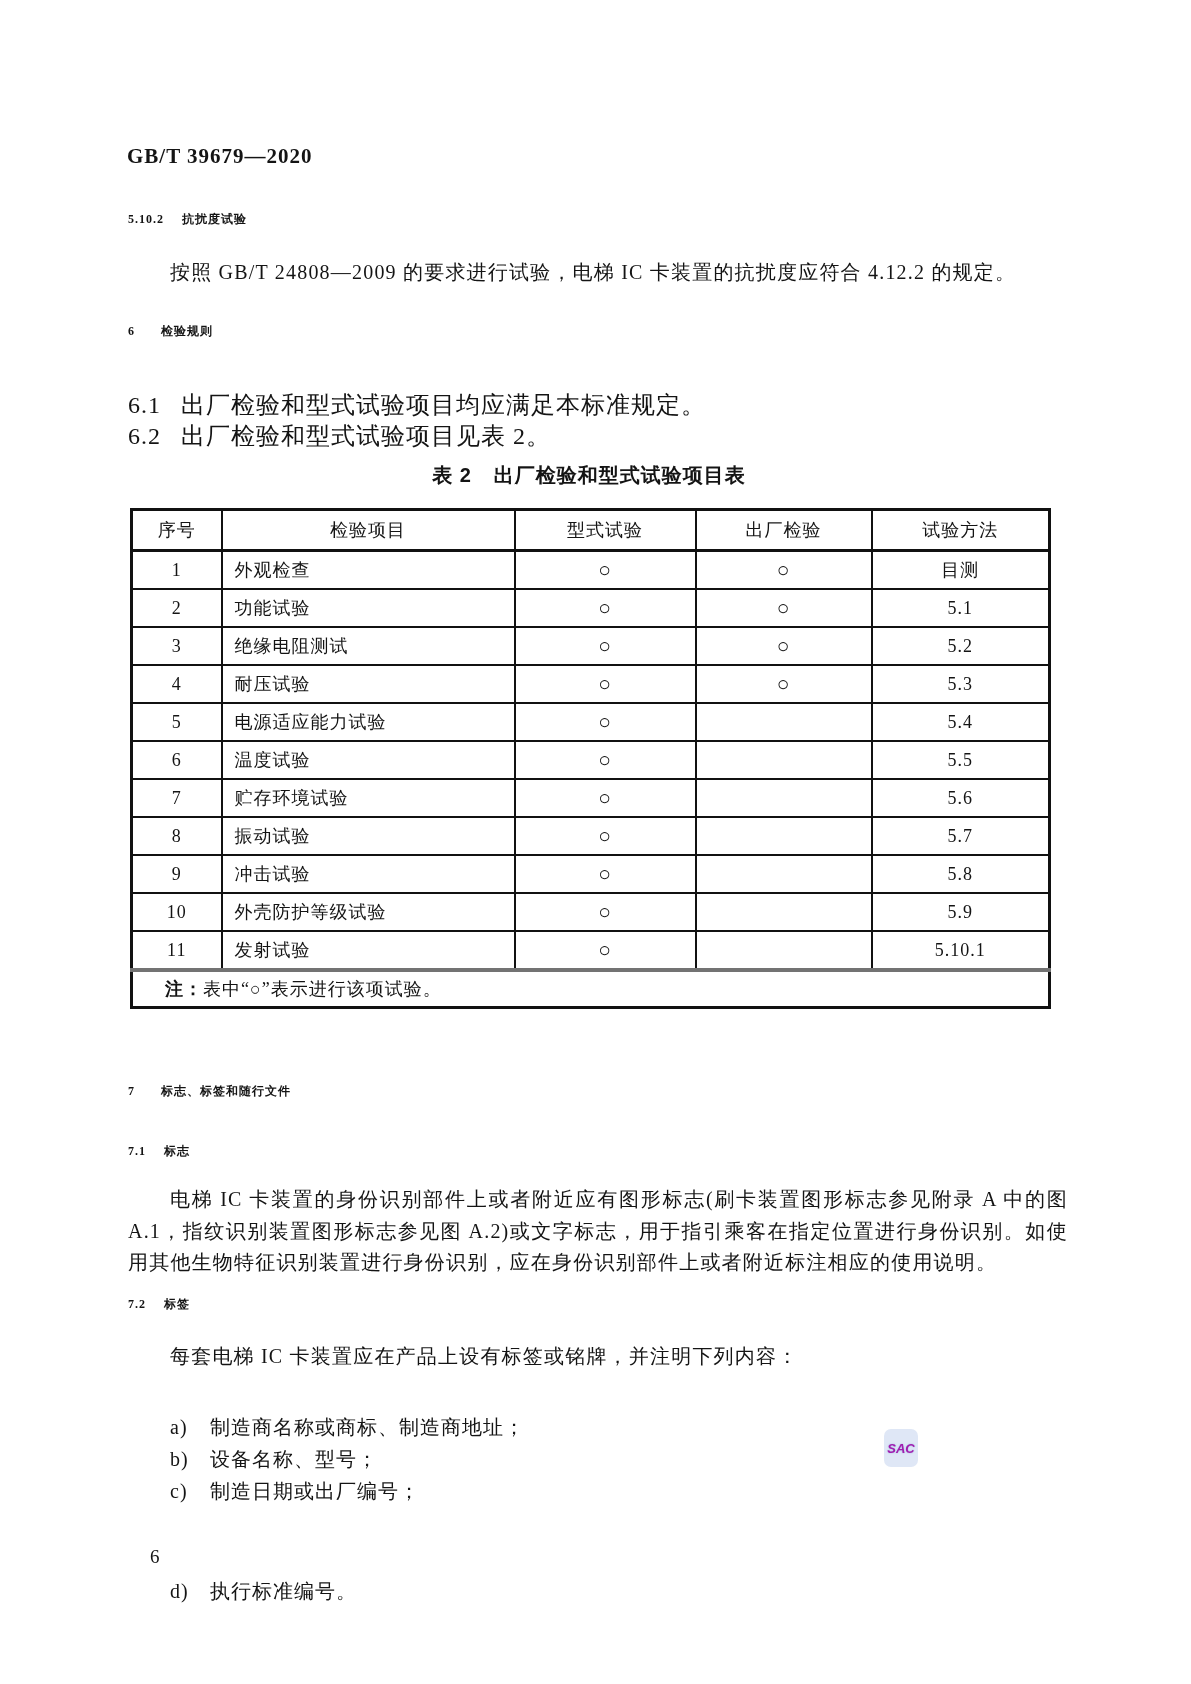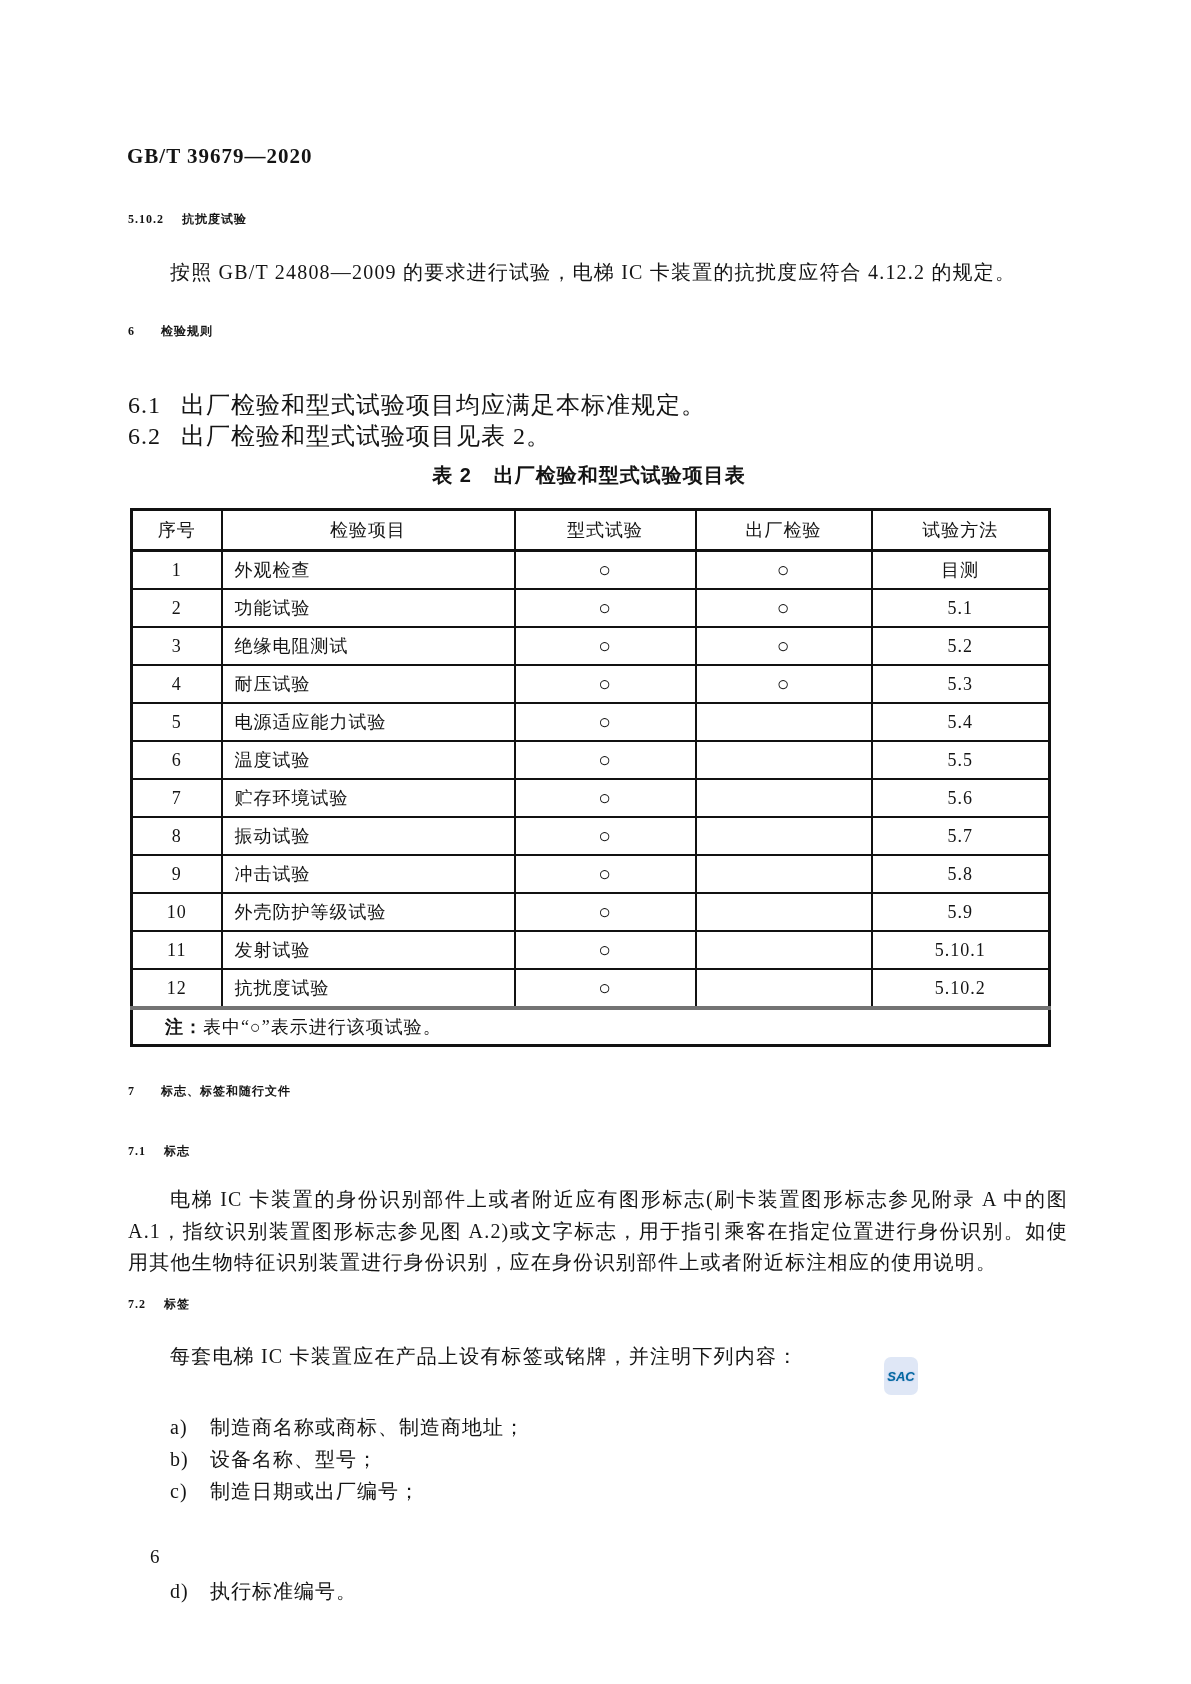--- a/index.html
+++ b/index.html
@@ -83,29 +83,29 @@
     font-size:20px;letter-spacing:1px;
     white-space:nowrap;
     margin-top:36px;
   }
   .list-item .li-label{display:inline-block;margin-left:42px;width:40px;}
   .pagenum{
     left:150px;top:1546px;
     font-size:19px;
   }
   .watermark{
-    left:884px;top:1357px;
+    left:884px;top:1429px;
     width:34px;height:38px;
     background:#dfe7f6;
     border-radius:7px;
     display:flex;align-items:center;justify-content:center;
     font-family:"Liberation Sans", sans-serif;
     font-style:italic;font-weight:bold;
     font-size:13px;
-    color:#0369a1;
+    color:#a21caf;
     text-shadow:0 0 2px #b4c5e8, 0 0 1px #a9bce4;
     letter-spacing:0;
   }
 </style>
 </head>
 <body>
 
 <div class="page">
 
   <div class="abs docnum">GB/T 39679—2020</div>
@@ -220,27 +220,20 @@
         <td class="circle"></td>
         <td>5.9</td>
       </tr>
       <tr>
         <td>11</td>
         <td class="item">发射试验</td>
         <td class="circle">○</td>
         <td class="circle"></td>
         <td>5.10.1</td>
       </tr>
-      <tr>
-        <td>12</td>
-        <td class="item">抗扰度试验</td>
-        <td class="circle">○</td>
-        <td class="circle"></td>
-        <td>5.10.2</td>
-      </tr>
       <tr class="note-row">
         <td colspan="5">
           <span class="note-label">注：</span><span>表中“○”表示进行该项试验。</span>
         </td>
       </tr>
     </tbody>
   </table>
 
   <div class="abs h-sec" style="top:1083px;">
     <span class="num" style="margin-right:26px;">7</span><span>标志、标签和随行文件</span>

